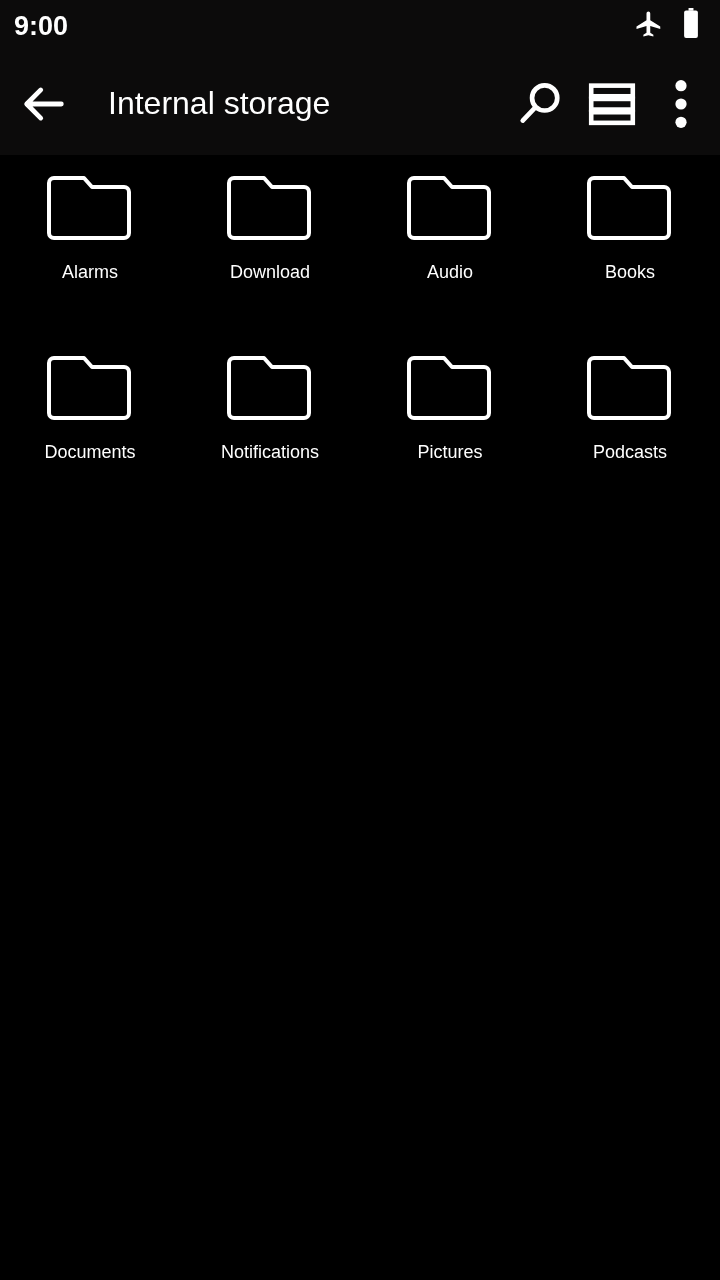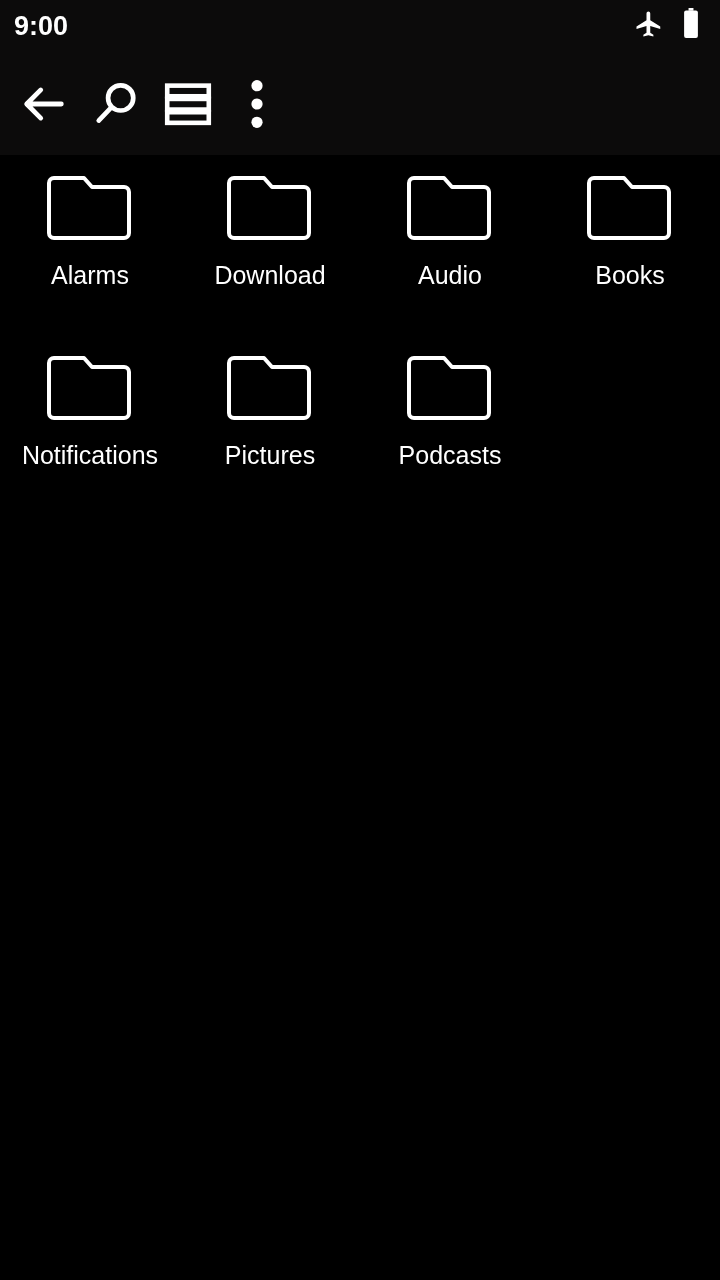--- a/index.html
+++ b/index.html
@@ -115,21 +115,21 @@
     box-sizing: border-box;
     padding-top: 12px;
   }
   .folder-icon {
     display: block;
     width: 90px;
     height: 70px;
   }
   .folder-label {
     color: #ffffff;
-    font-size: 25px;
+    font-size: 18px;
     line-height: 1;
     margin-top: 20px;
     white-space: nowrap;
     max-width: 180px;
     overflow: hidden;
   }
 </style>
 </head>
 <body>
 
@@ -153,20 +153,21 @@
   </div>
 
   <div id="toolbar">
 
     <div id="back-button">
       <svg width="52" height="52" viewBox="0 0 24 24" aria-hidden="true">
         <path fill="none" stroke="#ffffff" stroke-width="2.2" stroke-linecap="round" stroke-linejoin="round" d="M20 12H4.5M10.5 5.5L4 12l6.5 6.5"></path>
       </svg>
     </div>
 
+    <div id="toolbar-title">Internal storage</div>
 
     <div class="toolbar-action">
       <svg width="56" height="56" viewBox="0 0 24 24" aria-hidden="true">
         <circle cx="14" cy="9.4" r="5.4" fill="none" stroke="#ffffff" stroke-width="2"></circle>
         <path d="M9.9 13.6L4.6 19.1" fill="none" stroke="#ffffff" stroke-width="2" stroke-linecap="round"></path>
       </svg>
     </div>
 
     <div class="toolbar-action">
       <svg width="58" height="58" viewBox="0 0 24 24" aria-hidden="true">
@@ -211,20 +212,26 @@
       </div>
 
 
       <div class="grid-cell">
         <svg class="folder-icon" viewBox="0 0 90 70" aria-hidden="true">
           <path d="M4 10 a5 5 0 0 1 5-5 h30 l8 9 h32 a5 5 0 0 1 5 5 v41 a5 5 0 0 1 -5 5 h-70 a5 5 0 0 1 -5 -5 z" fill="none" stroke="#ffffff" stroke-width="4" stroke-linejoin="round"></path>
         </svg>
         <div class="folder-label">Books</div>
       </div>
 
+      <div class="grid-cell">
+        <svg class="folder-icon" viewBox="0 0 90 70" aria-hidden="true">
+          <path d="M4 10 a5 5 0 0 1 5-5 h30 l8 9 h32 a5 5 0 0 1 5 5 v41 a5 5 0 0 1 -5 5 h-70 a5 5 0 0 1 -5 -5 z" fill="none" stroke="#ffffff" stroke-width="4" stroke-linejoin="round"></path>
+        </svg>
+        <div class="folder-label">Documents</div>
+      </div>
 
 
       <div class="grid-cell">
         <svg class="folder-icon" viewBox="0 0 90 70" aria-hidden="true">
           <path d="M4 10 a5 5 0 0 1 5-5 h30 l8 9 h32 a5 5 0 0 1 5 5 v41 a5 5 0 0 1 -5 5 h-70 a5 5 0 0 1 -5 -5 z" fill="none" stroke="#ffffff" stroke-width="4" stroke-linejoin="round"></path>
         </svg>
         <div class="folder-label">Notifications</div>
       </div>
 
       <div class="grid-cell">

